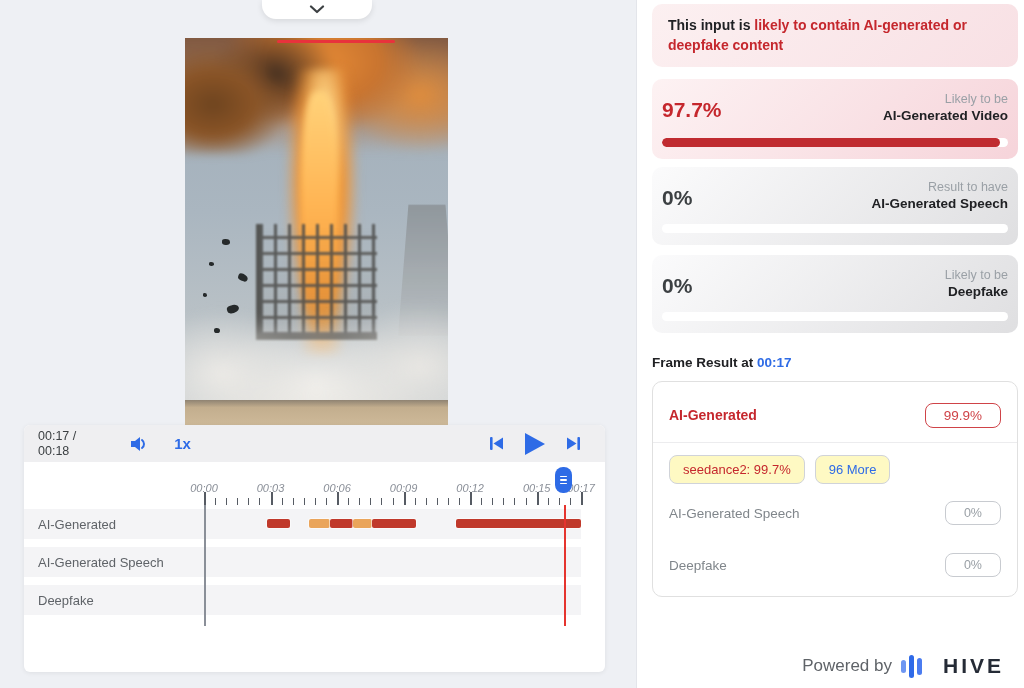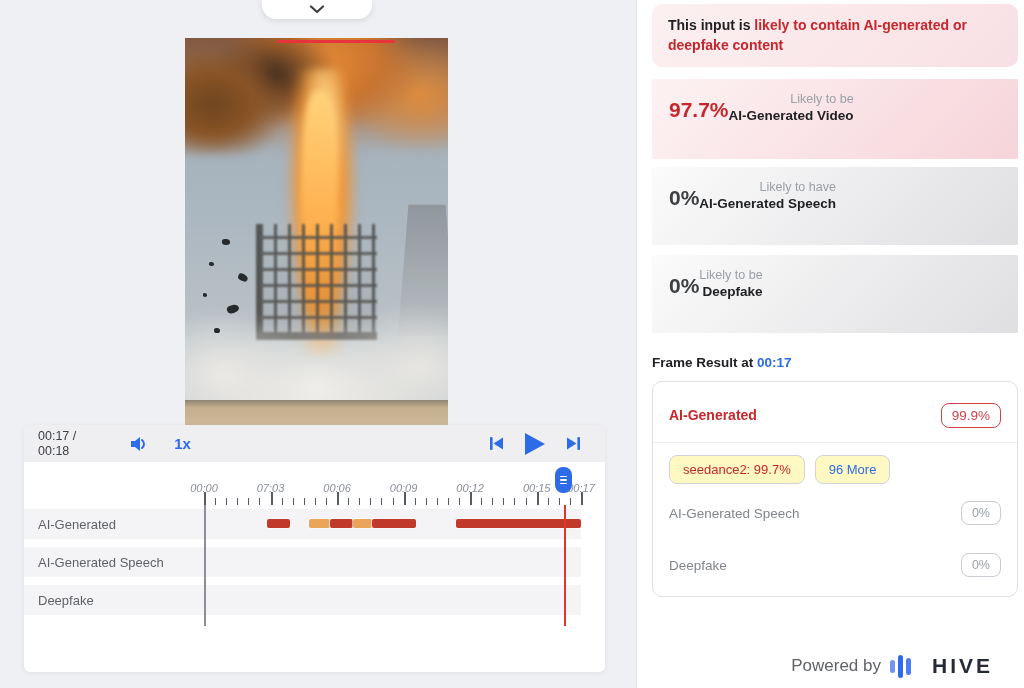--- a/index.html
+++ b/index.html
@@ -79,52 +79,52 @@
   .seg-area { position:absolute; left:180px; width:377px; height:30px; }
   .seg { position:absolute; top:10px; height:9px; border-radius:2px; box-shadow:0 0 0 1px rgba(255,255,255,.55); }
   .start-line { position:absolute; left:180px; top:-4px; width:2px; height:121px; background:#8a8f98; }
   .playhead { position:absolute; top:-4px; width:2px; height:121px; background:#e5342e; z-index:4; }
 
   
   .results { position:absolute; left:652px; top:0; width:366px; height:688px; }
   .alert-card { position:absolute; top:4px; left:0; width:100%; min-height:60px; border-radius:10px; padding:11px 16px;
     background:linear-gradient(135deg,#fcf0f1 0%,#f8e0e4 100%); font-size:14px; font-weight:bold; line-height:1.45; color:#202124; }
   .alert-card .hl { color:#c5272d; }
-  .score-card { position:absolute; left:0; width:100%; border-radius:2px; padding:13px 17px 12px;
-    display:flex; flex-direction:row; }
+  .score-card { position:absolute; left:0; width:100%; border-radius:10px; padding:13px 10px 12px;
+    display:flex; flex-direction:column; }
   .score-card.red { background:linear-gradient(135deg,#fdf2f3 0%,#f6d4da 100%); }
   .score-card.gray { background:linear-gradient(135deg,#fbfbfc 0%,#dfdfe1 100%); }
   .score-top { display:flex; justify-content:space-between; align-items:flex-start; }
   .score-value { font-size:21px; font-weight:bold; margin-top:6px; }
   .score-card.red .score-value { color:#c5272d; }
   .score-card.gray .score-value { color:#3c4043; }
   .score-labels { text-align:right; }
   .score-qualifier { font-size:12.5px; color:#9aa0a6; }
   .score-category { font-size:13.5px; font-weight:bold; color:#202124; margin-top:2px; }
   .score-bar { margin-top:auto; height:9px; border-radius:5px; background:#ffffff; overflow:hidden; }
   .score-fill { height:100%; border-radius:5px; background:#c02b30; }
 
   .frame-title { position:absolute; top:355px; left:0; font-size:13.5px; font-weight:bold; color:#202124; }
   .frame-title .t { color:#2e6be6; }
   .frame-card { position:absolute; top:381px; left:0; width:100%; height:216px; background:#ffffff;
     border:1px solid #e0e0e0; border-radius:10px; padding:18px 16px; }
   .frame-row { display:flex; justify-content:space-between; align-items:center; height:30px; }
   .frame-row + .frame-row { margin-top:22px; }
   .frame-label { font-size:13.5px; color:#80868b; }
   .frame-label.red { color:#c5272d; font-weight:bold; font-size:14px; }
-  .pill { border-radius:8px; padding:4px 10px; font-size:13px; background:#ffffff; }
+  .pill { border-radius:8px; padding:4px 18px; font-size:13px; background:#ffffff; }
   .pill.red { border:1.5px solid #cf4348; color:#cf4348; font-size:13.5px; }
   .pill.gray { border:1.5px solid #c8cbd0; color:#9aa0a6; font-size:12.5px; }
   .frame-divider { height:1px; background:#ececee; margin:12px -16px 12px -16px; }
   .chips { display:flex; gap:10px; margin:0 0 14px 0; }
   .chip { border:1.5px solid #d0d3d9; border-radius:8px; padding:6px 13px; font-size:13px; background:#fef9c3; cursor:pointer; }
   .chip.red { color:#c5272d; }
   .chip.blue { color:#2e6be6; }
 
-  .footer { position:absolute; right:25px; bottom:10px; display:flex; align-items:center; gap:9px; cursor:pointer; }
+  .footer { position:absolute; right:14px; bottom:10px; display:flex; align-items:center; gap:9px; cursor:pointer; }
   .powered-by { font-size:17px; color:#5f6368; }
   .logo-bars { display:flex; align-items:center; gap:3px; }
   .logo-bars i { display:block; width:5px; border-radius:3px; }
   .brand { font-size:21px; font-weight:800; letter-spacing:3px; color:#252b36;margin-left:12px; }
 
   svg { display:block; }
 </style>
 </head>
 <body>
 
@@ -193,21 +193,21 @@
               </svg>
           </span>
         </div>
       </div>
     </div>
 
     <div class="ruler">
       <div class="ruler-track">
           <div class="tick-label" style="left: 0%;">00:00</div>
           <div class="tick major" style="left: 0%;"></div>
-          <div class="tick-label" style="left: 17.6471%;">07:03</div>
+          <div class="tick-label" style="left: 17.6471%;">00:03</div>
           <div class="tick major" style="left: 17.6471%;"></div>
           <div class="tick-label" style="left: 35.2941%;">00:06</div>
           <div class="tick major" style="left: 35.2941%;"></div>
           <div class="tick-label" style="left: 52.9412%;">00:09</div>
           <div class="tick major" style="left: 52.9412%;"></div>
           <div class="tick-label" style="left: 70.5882%;">00:12</div>
           <div class="tick major" style="left: 70.5882%;"></div>
           <div class="tick-label" style="left: 88.2353%;">00:15</div>
           <div class="tick major" style="left: 88.2353%;"></div>
           <div class="tick-label" style="left: 100%;">00:17</div>
@@ -291,21 +291,21 @@
           </div>
         </div>
         <div class="score-bar">
           <div class="score-fill" style="width: 97.7%;"></div>
         </div>
       </div>
       <div class="score-card gray" style="top: 167px; height: 78px;">
         <div class="score-top">
           <div class="score-value">0%</div>
           <div class="score-labels">
-            <div class="score-qualifier">Likely to have</div>
+            <div class="score-qualifier">Result to have</div>
             <div class="score-category">AI-Generated Speech</div>
           </div>
         </div>
         <div class="score-bar"></div>
       </div>
       <div class="score-card gray" style="top: 255px; height: 78px;">
         <div class="score-top">
           <div class="score-value">0%</div>
           <div class="score-labels">
             <div class="score-qualifier">Likely to be</div>

